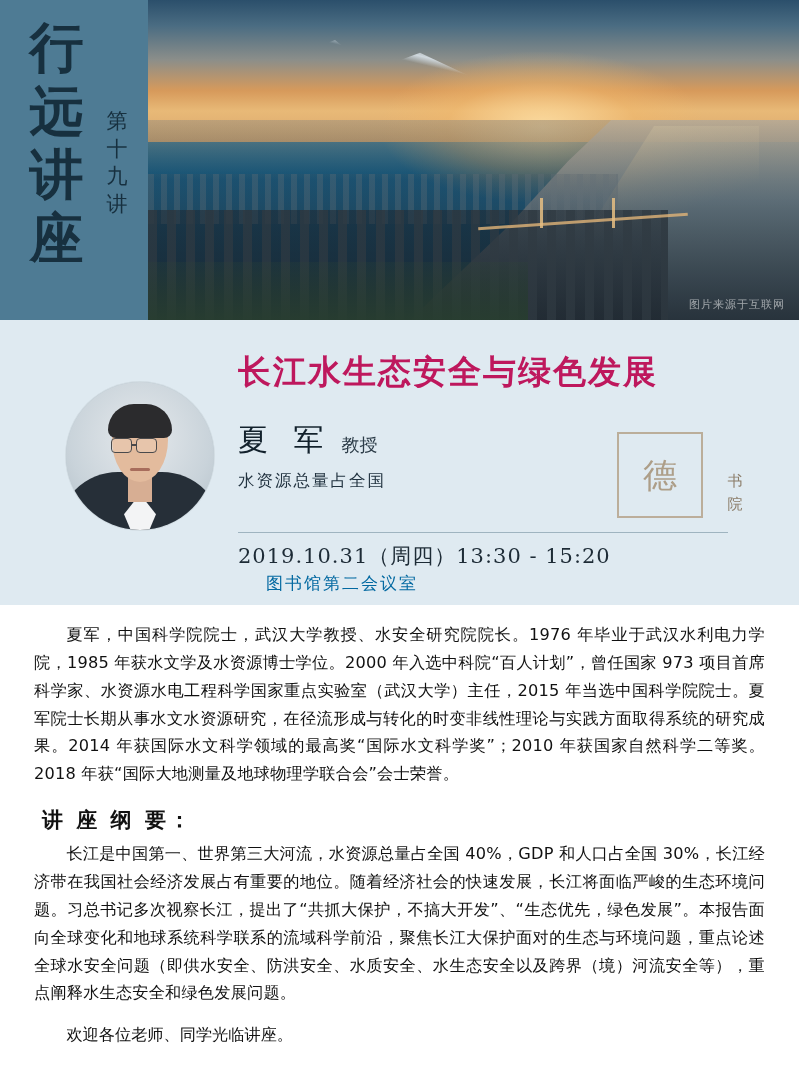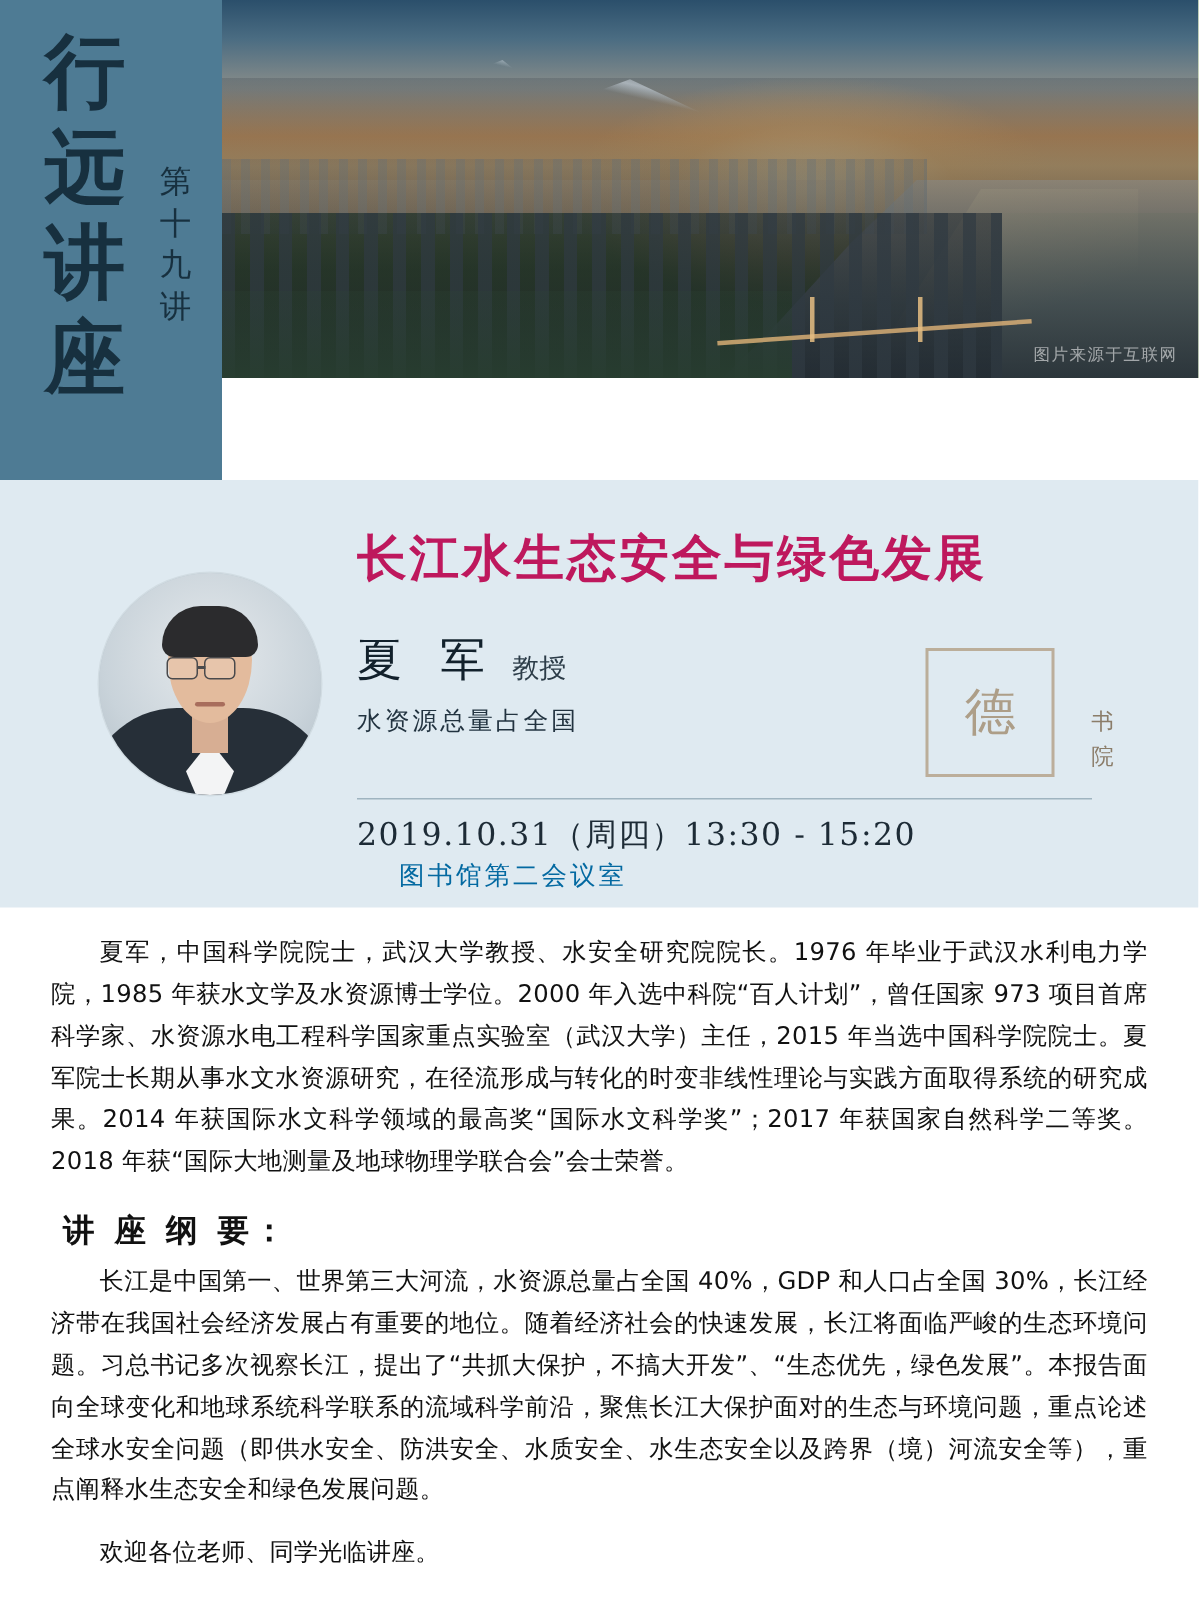--- a/index.html
+++ b/index.html
@@ -49,23 +49,23 @@
     font-size: 21px;
     line-height: 1.32;
     font-family: "DejaVu Serif", "Liberation Serif", serif;
     text-align: center;
   }
   .lecture-no span { display: block; }
 
   .banner-photo {
     position: relative;
     flex: 1;
-    height: 252px;
+    height: 320px;
     overflow: hidden;
-    background: #4d7c0f;
+    background: #0369a1;
   }
   
   .sky {
     position: absolute; left: 0; top: 0; right: 0; height: 142px;
     background:
       linear-gradient(to bottom,
         #2b4f6b 0%,
         #4a6c82 18%,
         #8b8e8a 42%,
         #d79a5b 64%,
@@ -352,20 +352,20 @@
 
   <div class="seal">德</div>
   <div class="seal-side">
     <span>书</span>
     <span>院</span>
   </div>
 </div>
 
 <div class="content">
 
-  <p class="para">夏军，中国科学院院士，武汉大学教授、水安全研究院院长。1976 年毕业于武汉水利电力学院，1985 年获水文学及水资源博士学位。2000 年入选中科院“百人计划”，曾任国家 973 项目首席科学家、水资源水电工程科学国家重点实验室（武汉大学）主任，2015 年当选中国科学院院士。夏军院士长期从事水文水资源研究，在径流形成与转化的时变非线性理论与实践方面取得系统的研究成果。2014 年获国际水文科学领域的最高奖“国际水文科学奖”；2017 年获国家自然科学二等奖。2018 年获“国际大地测量及地球物理学联合会”会士荣誉。</p>
+  <p class="para">夏军，中国科学院院士，武汉大学教授、水安全研究院院长。1976 年毕业于武汉水利电力学院，1985 年获水文学及水资源博士学位。2000 年入选中科院“百人计划”，曾任国家 973 项目首席科学家、水资源水电工程科学国家重点实验室（武汉大学）主任，2015 年当选中国科学院院士。夏军院士长期从事水文水资源研究，在径流形成与转化的时变非线性理论与实践方面取得系统的研究成果。2014 年获国际水文科学领域的最高奖“国际水文科学奖”；2010 年获国家自然科学二等奖。2018 年获“国际大地测量及地球物理学联合会”会士荣誉。</p>
 
   <div class="section-heading" style="margin-top:18px;">讲 座 纲 要：</div>
   <p class="para">长江是中国第一、世界第三大河流，水资源总量占全国 40%，GDP 和人口占全国 30%，长江经济带在我国社会经济发展占有重要的地位。随着经济社会的快速发展，长江将面临严峻的生态环境问题。习总书记多次视察长江，提出了“共抓大保护，不搞大开发”、“生态优先，绿色发展”。本报告面向全球变化和地球系统科学联系的流域科学前沿，聚焦长江大保护面对的生态与环境问题，重点论述全球水安全问题（即供水安全、防洪安全、水质安全、水生态安全以及跨界（境）河流安全等），重点阐释水生态安全和绿色发展问题。</p>
 
   <div class="welcome">欢迎各位老师、同学光临讲座。</div>
 
 </div>
 
 </body></html>

